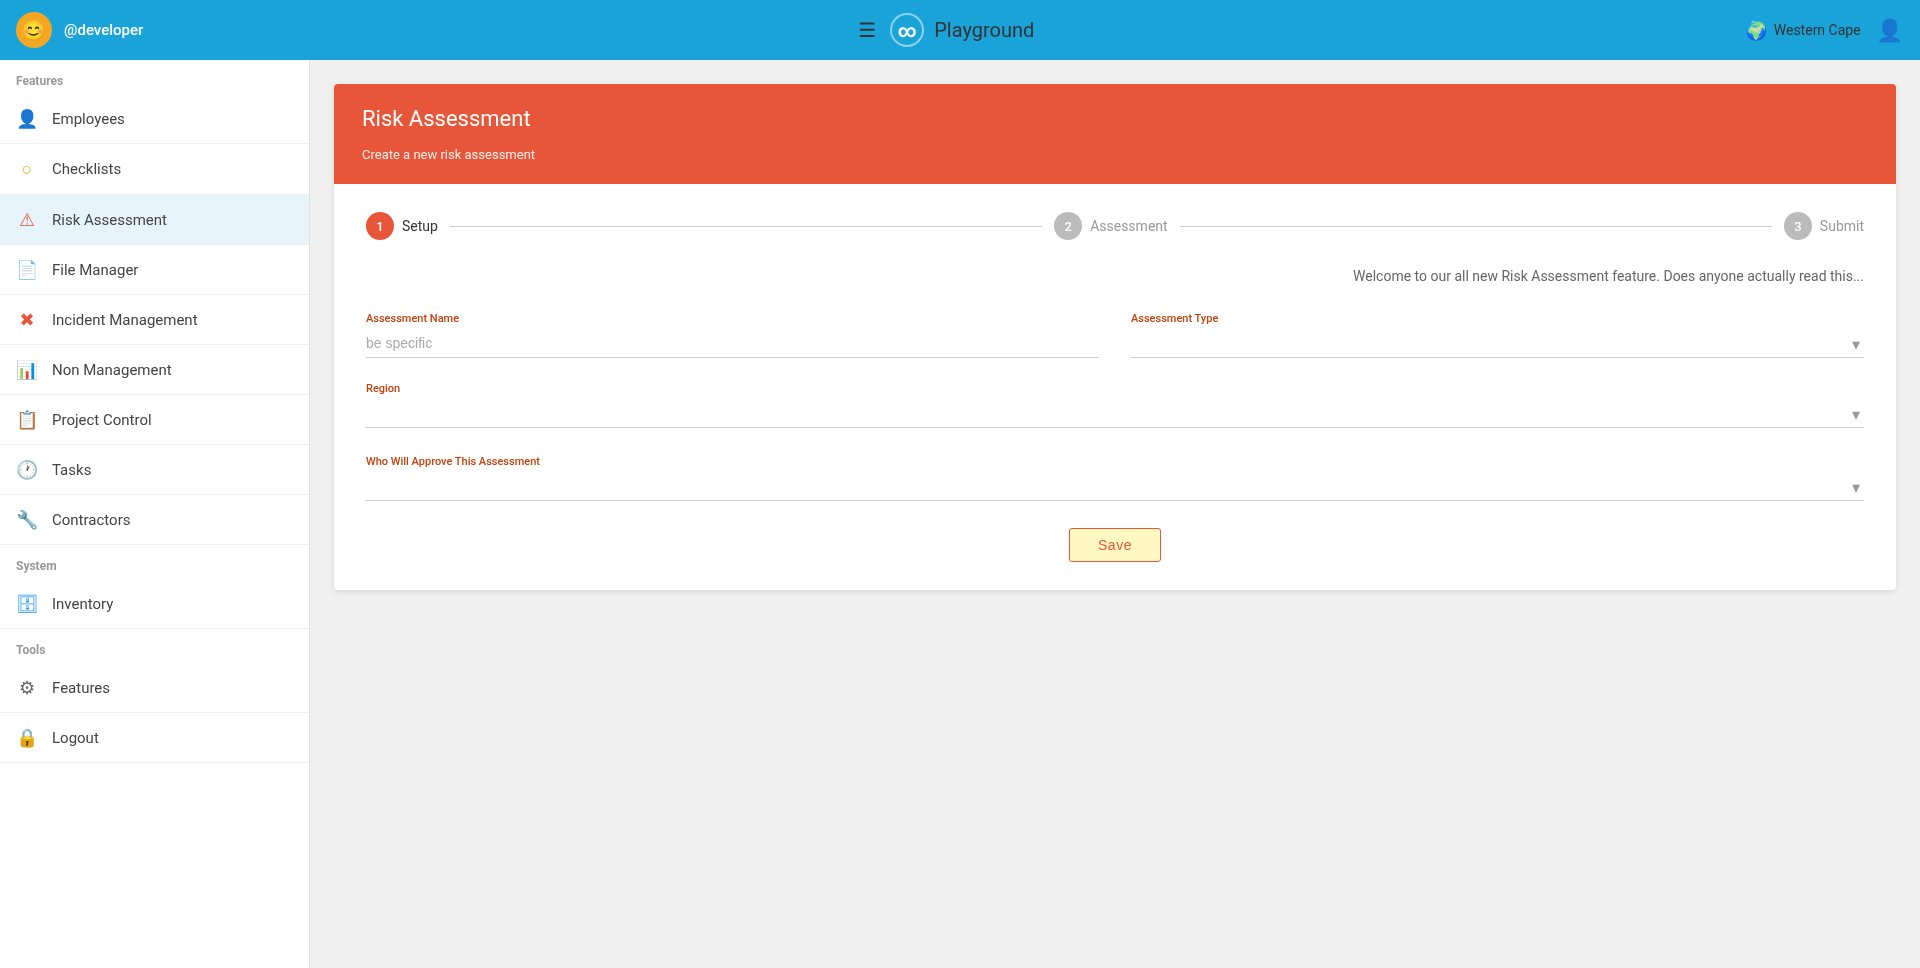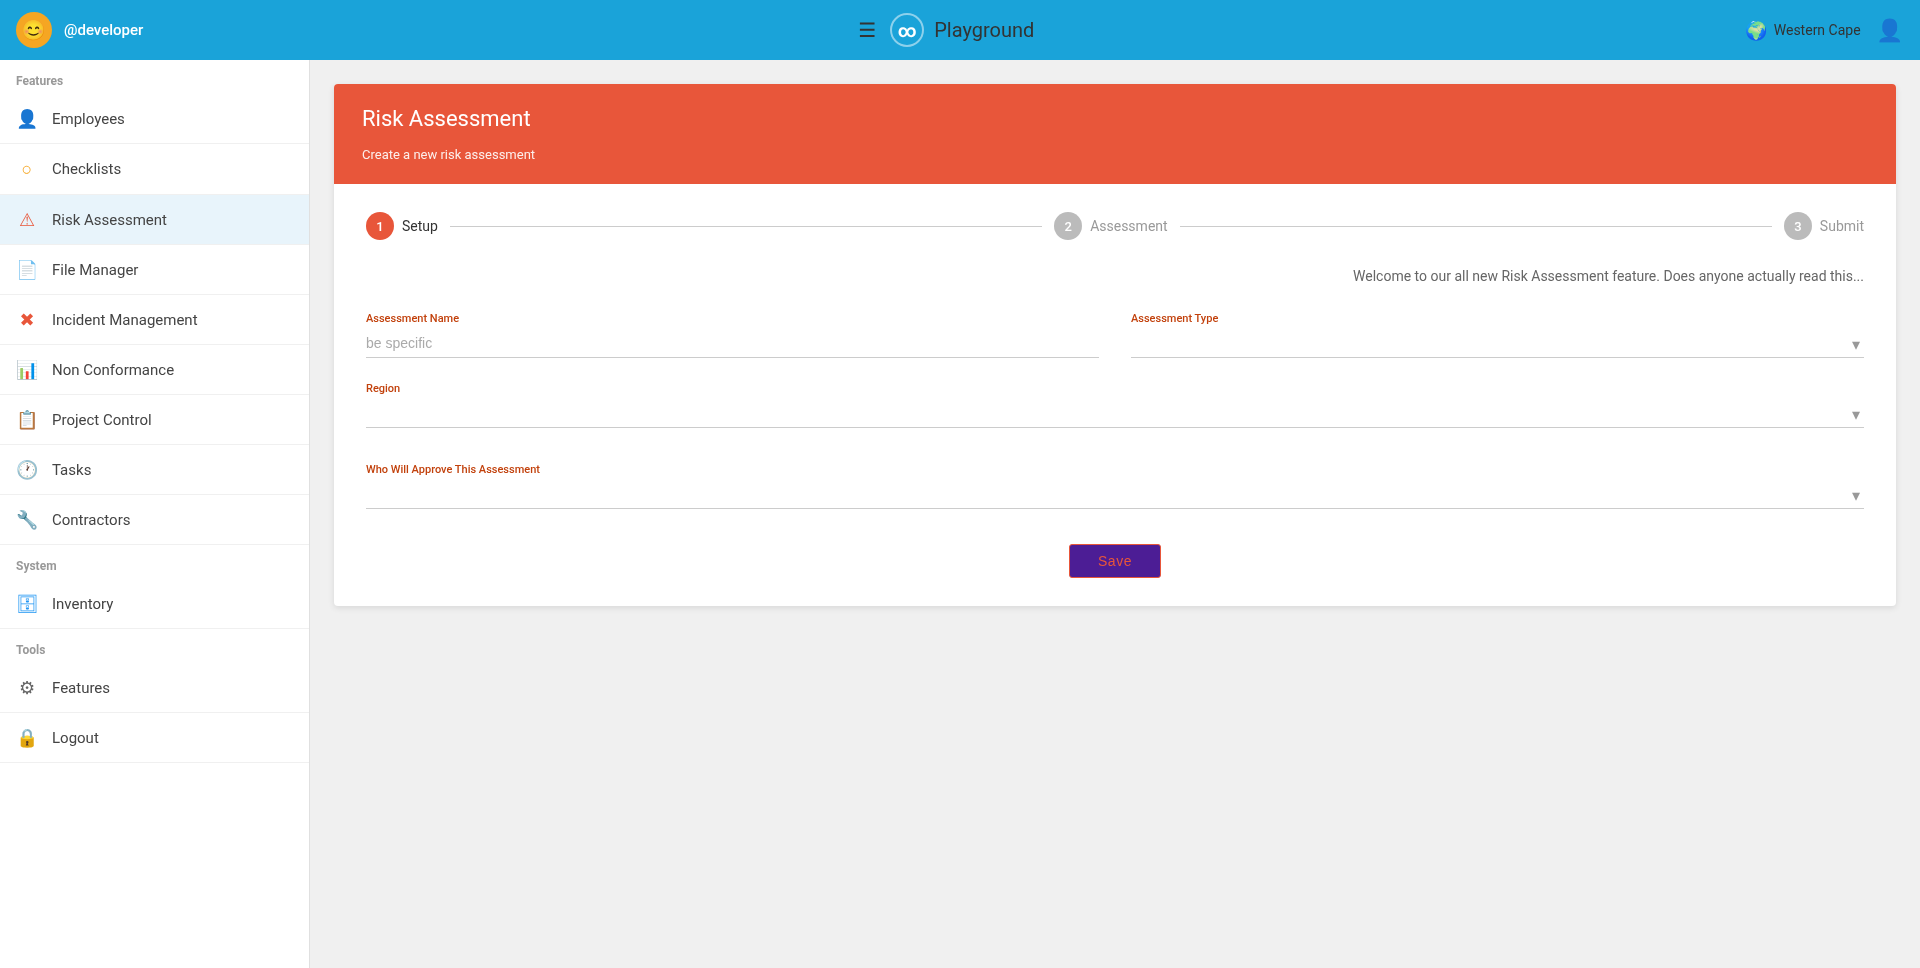--- a/index.html
+++ b/index.html
@@ -74,21 +74,21 @@
     .step-label { font-size: 14px; }
     .step-label.active { color: #333; }
     .step-label.inactive { color: #999; }
     .step-line { flex: 1; height: 1px; background: #ccc; margin: 0 12px; }
 
     .welcome-text { text-align: right; color: #666; font-size: 14px; margin-bottom: 28px; }
 
     
     .form-row { display: flex; gap: 32px; margin-bottom: 24px; }
     .form-field { flex: 1; }
-    .form-field-full { width: 100%; margin-bottom: 35px; }
+    .form-field-full { width: 100%; margin-bottom: 27px; }
 
     .form-label {
       display: block; font-size: 11px; color: #c2410c; font-weight: 500; margin-bottom: 4px;
     }
     .form-input {
       width: 100%; border: none; border-bottom: 1px solid #ccc;
       outline: none; font-size: 14px; padding: 6px 0; color: #701a75; background: transparent;
     }
     .form-input::placeholder { color: #aaa; }
 
@@ -99,21 +99,21 @@
       background: transparent; appearance: none; cursor: pointer;
     }
     .form-select-arrow {
       position: absolute; right: 4px; top: 50%; transform: translateY(-50%);
       color: #999; font-size: 16px; pointer-events: none;
     }
 
     
     .form-actions { display: flex; justify-content: center; margin-top: 16px; }
     .btn-save {
-      border: 1px solid #e8563a; color: #e8563a; background: #4c1d95;
+      border: 1px solid #e8563a; color: #e8563a; background: #fef9c3;
       padding: 8px 28px; font-size: 14px; cursor: pointer; border-radius: 3px;
       letter-spacing: 0.5px;
     }
 
     
     .infinity-logo {
       width: 34px; height: 34px; background: #1aa3d9; border-radius: 50%;
       display: flex; align-items: center; justify-content: center;
       border: 2px solid rgba(255,255,255,0.5);
     }
@@ -167,21 +167,21 @@
     <div class="sidebar-item">
       <span class="sidebar-icon" style="color:#888">📄</span>
       <span>File Manager</span>
     </div>
     <div class="sidebar-item">
       <span class="sidebar-icon" style="color:#e8563a">✖</span>
       <span>Incident Management</span>
     </div>
     <div class="sidebar-item">
       <span class="sidebar-icon" style="color:#f5a623">📊</span>
-      <span>Non Conformance</span>
+      <span>Non Management</span>
     </div>
     <div class="sidebar-item">
       <span class="sidebar-icon" style="color:#4caf50">📋</span>
       <span>Project Control</span>
     </div>
     <div class="sidebar-item">
       <span class="sidebar-icon" style="color:#3f51b5">🕐</span>
       <span>Tasks</span>
     </div>
     <div class="sidebar-item">

